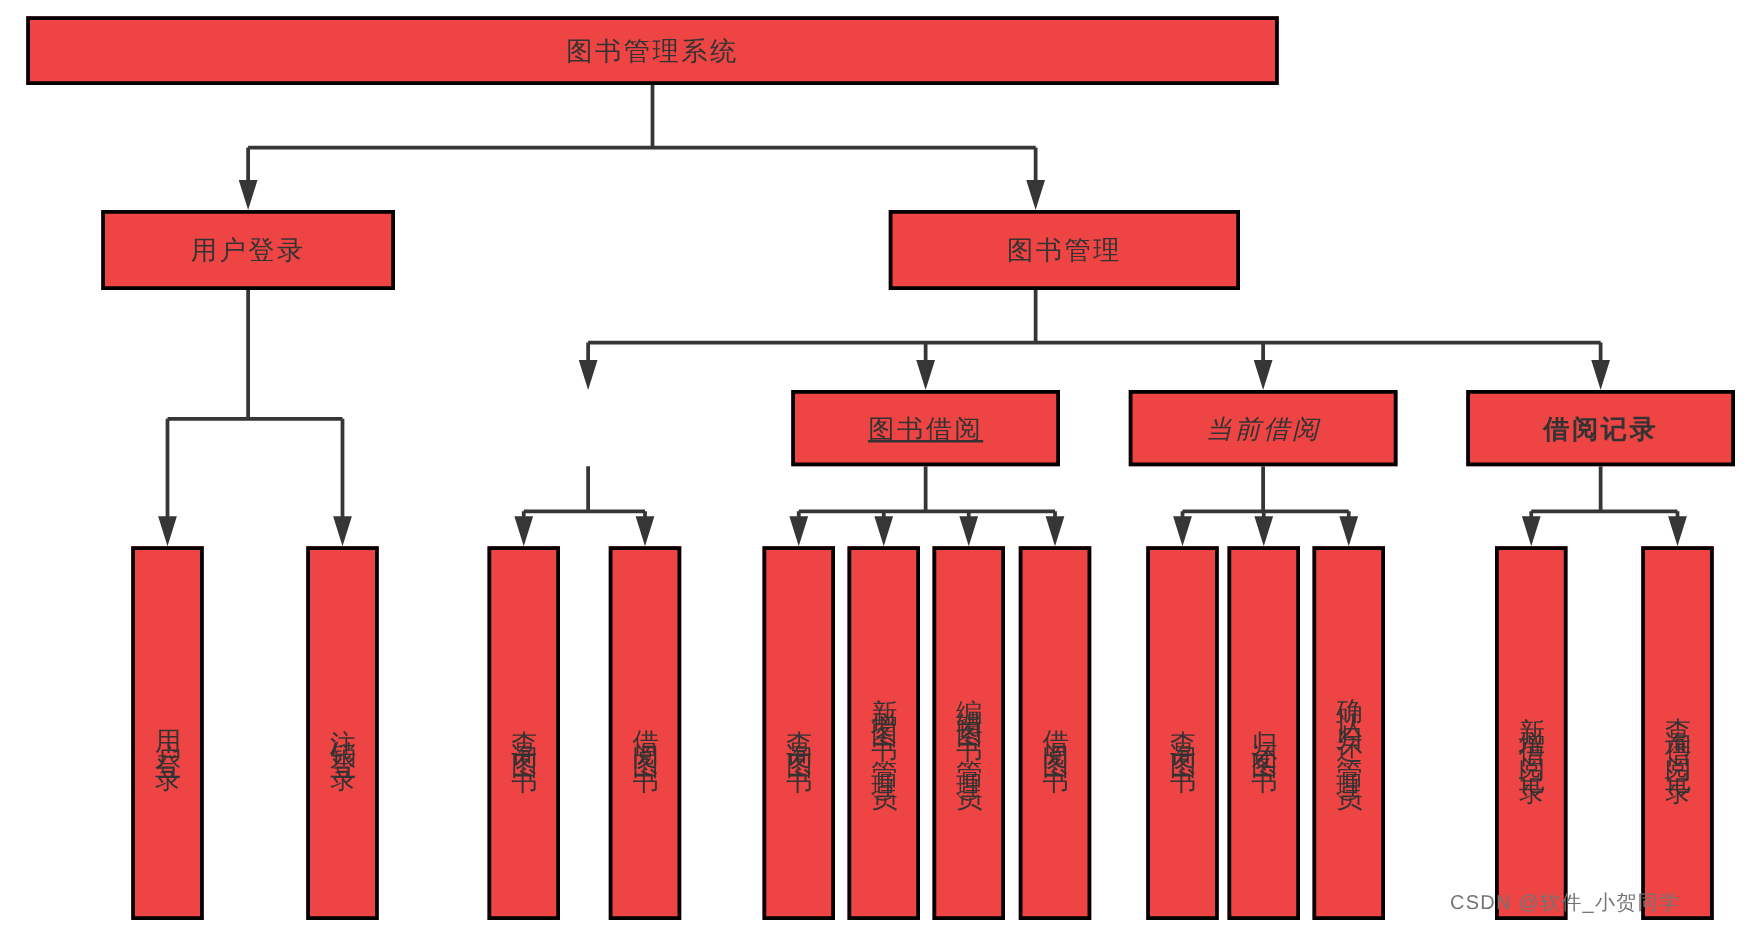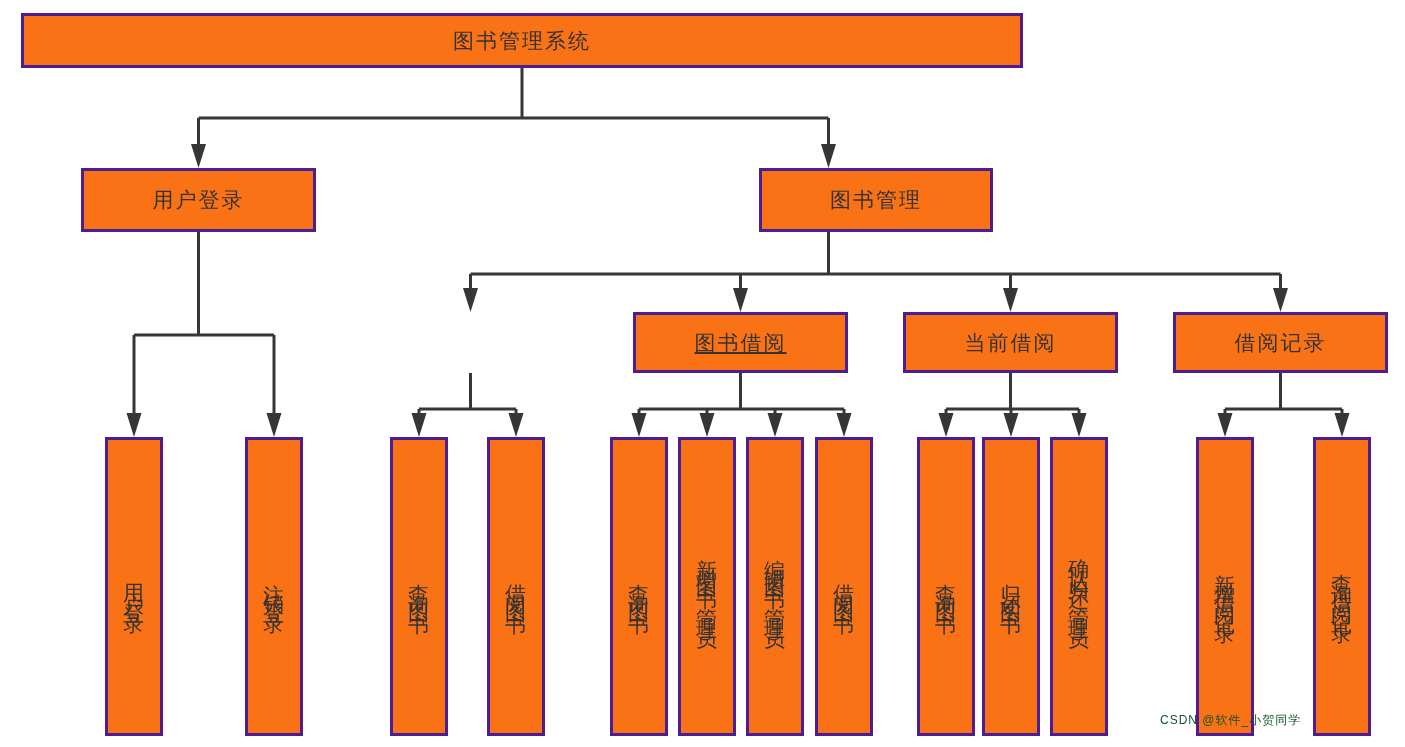--- a/index.html
+++ b/index.html
@@ -28,45 +28,45 @@
     stroke: #363636;
     stroke-width: 3;
   }
   .wires .ar {
     fill: #363636;
     stroke: none;
   }
   .node {
     position: absolute;
     box-sizing: border-box;
-    background: #f97316;
-    border: 3px solid #4c1d95;
+    background: #ef4444;
+    border: 3px solid #000000;
     display: flex;
     align-items: center;
     justify-content: center;
     font-size: 21px;
     letter-spacing: 2px;
     color: #333333;
     z-index: 2;
   }
   .leaf {
     writing-mode: vertical-rl;
     text-orientation: mixed;
     letter-spacing: 10px;
     line-height: 1;
     text-align: center;
   }
   .watermark {
     position: absolute;
     left: 1160px;
     top: 712px;
     width: 245px;
-    font-size: 12px;
+    font-size: 16px;
     letter-spacing: 1px;
-    color: #14532d;
+    color: #737373;
     z-index: 5;
     white-space: nowrap;
   }
 </style>
 </head>
 <body>
 
 <div class="stage">
 
   <svg class="wires" viewBox="0 0 1405 747" width="1405" height="747" xmlns="http://www.w3.org/2000/svg">
@@ -96,25 +96,25 @@
       M938.5 413 L953.5 413 L946 437 Z
       M1003.5 413 L1018.5 413 L1011 437 Z
       M1071.5 413 L1086.5 413 L1079 437 Z
       M1217.5 413 L1232.5 413 L1225 437 Z
       M1334.5 413 L1349.5 413 L1342 437 Z"></path>
   </svg>
 
   <div class="node" style="left:21px; top:13px; width:1002px; height:55px;">图书管理系统</div>
 
   <div class="node" style="left:81px; top:168px; width:235px; height:64px;">用户登录</div>
-  <div class="node" style="left:711px; top:168px; width:234px; height:64px;margin-left:48px;">图书管理</div>
+  <div class="node" style="left:711px; top:168px; width:281px; height:64px;">图书管理</div>
 
   <div class="node" style="left:633px; top:312px; width:215px; height:61px;text-decoration:underline;">图书借阅</div>
-  <div class="node" style="left:903px; top:312px; width:215px; height:61px;">当前借阅</div>
-  <div class="node" style="left:1173px; top:312px; width:215px; height:61px;">借阅记录</div>
+  <div class="node" style="left:903px; top:312px; width:215px; height:61px;font-style:italic;">当前借阅</div>
+  <div class="node" style="left:1173px; top:312px; width:215px; height:61px;font-weight:bold;">借阅记录</div>
 
   <div class="node leaf" style="left:105px; top:437px; width:58px; height:299px;">用户登录</div>
   <div class="node leaf" style="left:245px; top:437px; width:58px; height:299px;">注销登录</div>
 
   <div class="node leaf" style="left:390px; top:437px; width:58px; height:299px;">查询图书</div>
   <div class="node leaf" style="left:487px; top:437px; width:58px; height:299px;">借阅图书</div>
 
   <div class="node leaf" style="left:610px; top:437px; width:58px; height:299px;">查询图书</div>
   <div class="node leaf" style="left:678px; top:437px; width:58px; height:299px;">新增图书（管理员）</div>
   <div class="node leaf" style="left:746px; top:437px; width:58px; height:299px;">编辑图书（管理员）</div>

